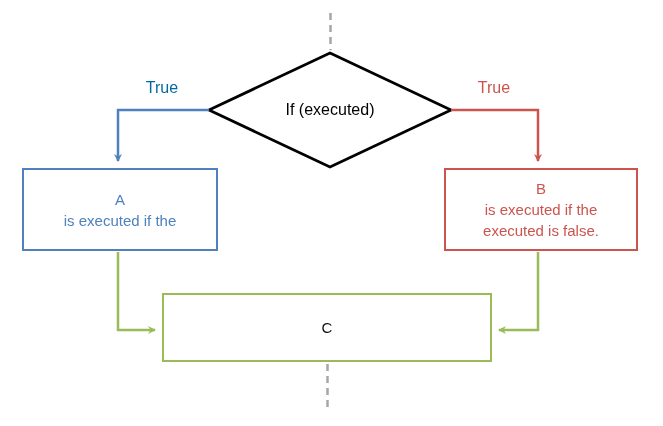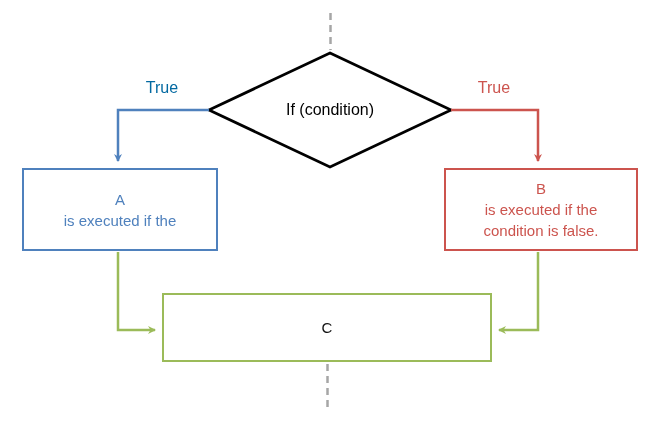--- a/index.html
+++ b/index.html
@@ -106,30 +106,30 @@
 
     <polyline class="conn conn-merge" points="118,252 118,330 155,330" marker-end="url(#arrow-green)" stroke="#9BBB59"></polyline>
 
     <polyline class="conn conn-merge" points="538,252 538,330 499,330" marker-end="url(#arrow-green)" stroke="#9BBB59"></polyline>
   </svg>
 
   <div class="branch-label true-label">True</div>
 
   <div class="branch-label false-label">True</div>
 
-  <div class="decision-label">If (condition)</div>
+  <div class="decision-label">If (executed)</div>
 
   <div class="node node-a">
     <div>A</div>
     <div>is executed if the</div>
   </div>
 
   <div class="node node-b">
     <div>B</div>
     <div>is executed if the</div>
-    <div>condition is false.</div>
+    <div>executed is false.</div>
   </div>
 
   <div class="node node-c">
     <div>C</div>
   </div>
 
 </div>
 
 </body></html>

